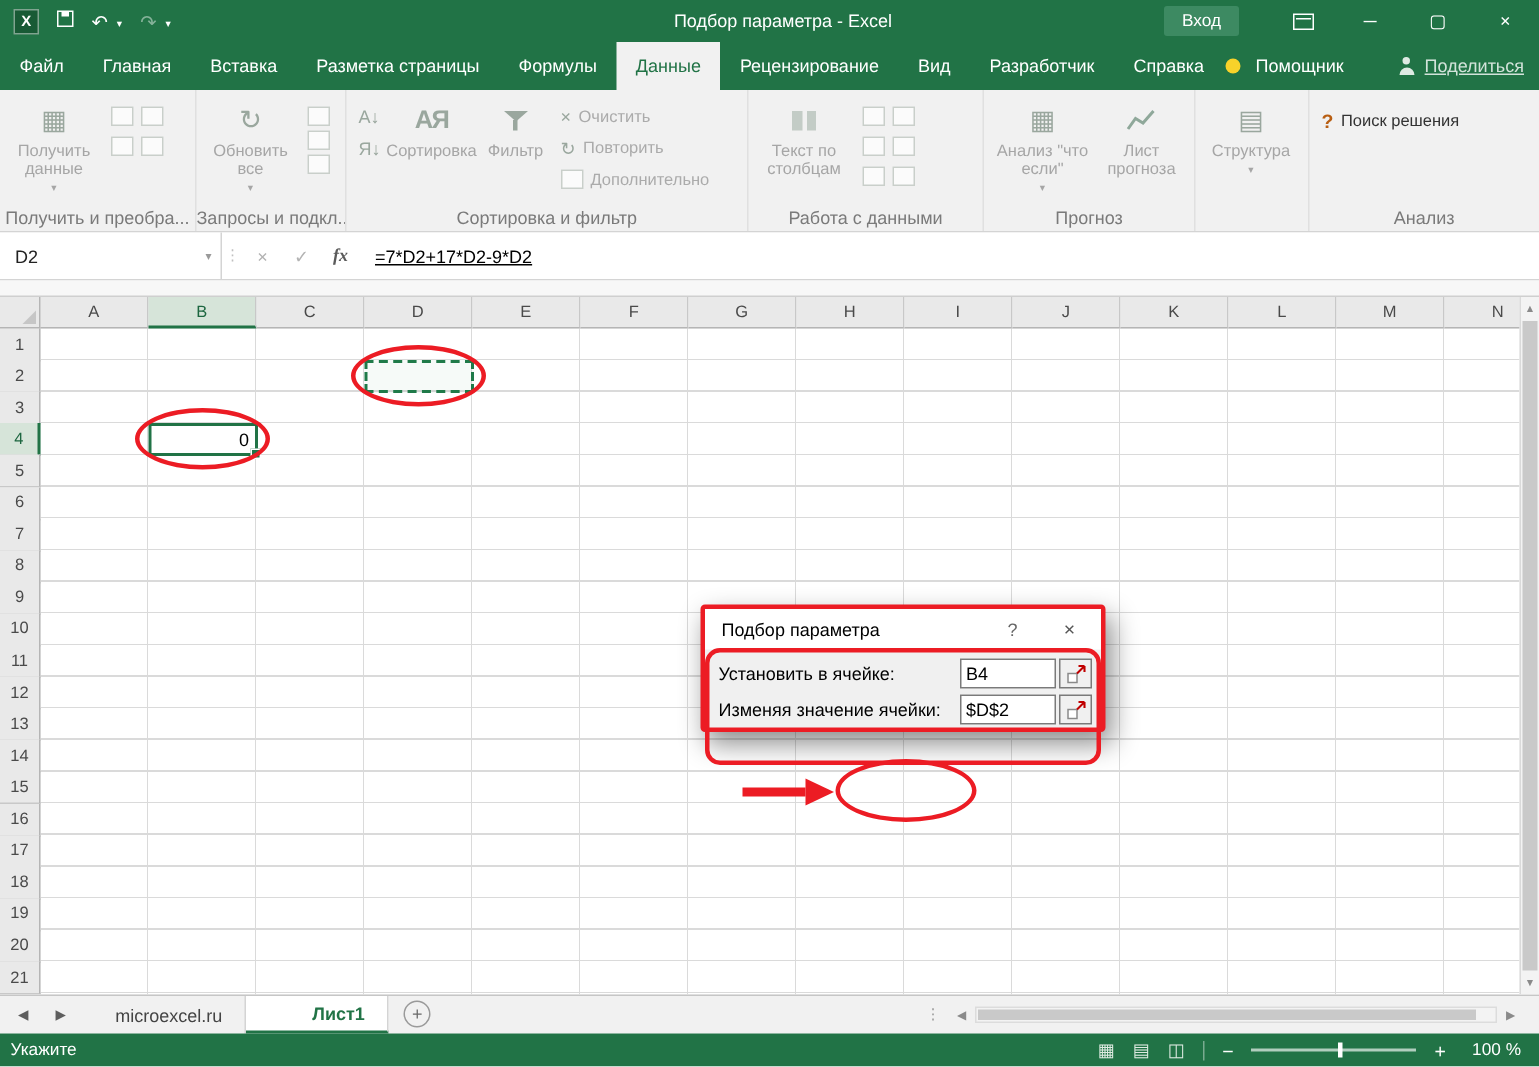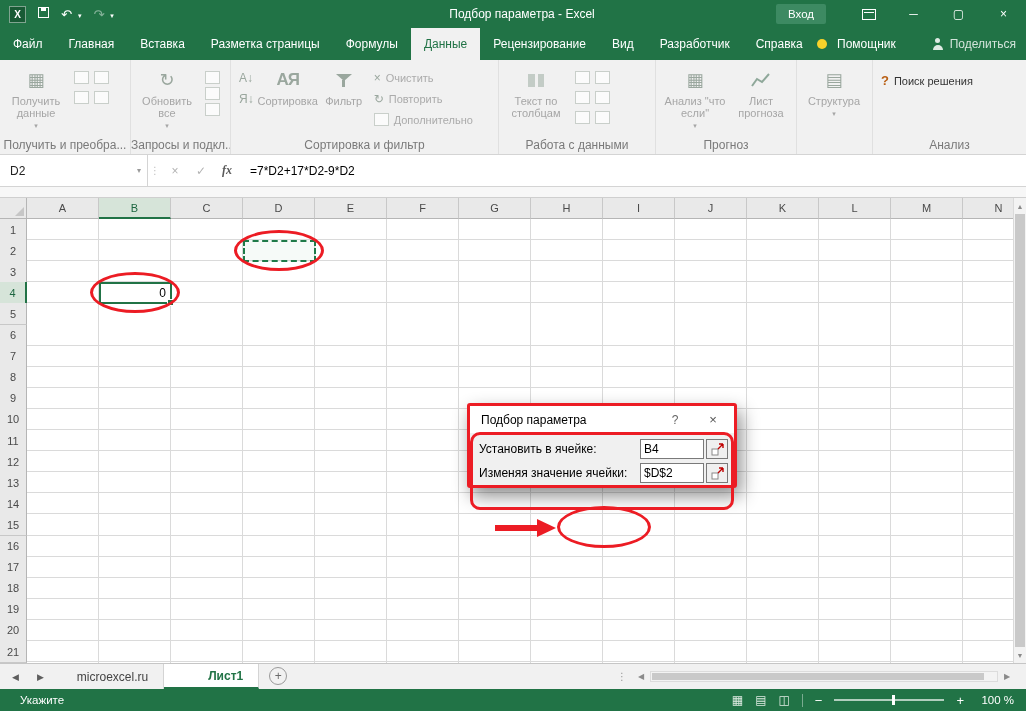--- a/index.html
+++ b/index.html
@@ -24,21 +24,21 @@
 
   
   .tabrow{height:32px;background:#217346;display:flex;align-items:stretch;color:#fff;}
   .rtab{padding:0 13px;line-height:32px;font-size:12px;white-space:nowrap;}
   .rtab.active{background:#f1f1f1;color:#217346;}
   .tr-right{margin-left:auto;display:flex;align-items:center;gap:6px;padding-right:10px;}
   .bulb{width:10px;height:10px;border-radius:50%;background:#f8d22a;display:inline-block;}
   .person{position:relative;width:12px;height:12px;display:inline-block;opacity:.85;}
   .person:before{content:'';position:absolute;left:3.5px;top:0;width:5px;height:5px;border-radius:50%;background:#fff;}
   .person:after{content:'';position:absolute;left:1px;bottom:0;width:10px;height:5px;border-radius:5px 5px 0 0;background:#fff;}
-  .share-lbl{opacity:.8;}
+  .share-lbl{opacity:.8;text-decoration:underline;}
 
   
   .ribbon{height:95px;background:#f1f1f1;border-bottom:1px solid #d4d4d4;display:flex;}
   .rgroup{position:relative;height:100%;border-right:1px solid #e0e0e0;padding:3px 2px 16px 4px;display:flex;align-items:flex-start;}
   .glabel{position:absolute;bottom:2px;left:0;right:0;text-align:center;font-size:12px;color:#7a7a7a;white-space:nowrap;overflow:hidden;}
   .rbl{display:flex;flex-direction:column;align-items:center;width:64px;padding-top:5px;color:#a6a6a6;font-size:11px;line-height:12px;text-align:center;}
   .ric{height:24px;display:flex;align-items:center;justify-content:center;font-size:18px;color:#9aa79e;margin-bottom:3px;}
   .ric.big{font-size:17px;font-weight:bold;letter-spacing:-1px;}
   .caret{font-size:7px;color:#a6a6a6;margin-top:1px;}
   .vstack{display:flex;flex-direction:column;justify-content:flex-start;padding-top:4px;}
@@ -55,21 +55,21 @@
   .solver{color:#333;margin-top:7px;}
   .solver .q{color:#b85e12;font-weight:bold;font-size:13px;}
 
   
   .fbar{height:32px;background:#fff;border-bottom:1px solid #d4d4d4;display:flex;align-items:stretch;}
   .namebox{width:148px;border-right:1px solid #d4d4d4;display:flex;align-items:center;padding-left:10px;position:relative;font-size:12px;color:#222;}
   .nb-caret{position:absolute;right:6px;font-size:8px;color:#9a9a9a;}
   .fhandle{width:14px;display:flex;align-items:center;justify-content:center;color:#c0c0c0;font-size:10px;}
   .fbtn{width:26px;display:flex;align-items:center;justify-content:center;color:#b3b3b3;font-size:12px;}
   .fx{font-family:"Liberation Serif",serif;font-style:italic;font-weight:bold;color:#5a5a5a;}
-  .ftext{flex:1;display:flex;align-items:center;padding-left:10px;color:#000;}
+  .ftext{flex:1;display:flex;align-items:center;padding-left:10px;color:#000;text-decoration:underline;}
   .fgap{height:11px;background:#f7f7f7;border-bottom:1px solid #cfcfcf;}
 
   
   .grid{position:absolute;left:0;top:198px;width:1026px;height:465px;background:#fff;overflow:hidden;}
   .cellsbg{position:absolute;left:27px;top:21px;right:13px;bottom:0;
     background-image:
       repeating-linear-gradient(to right,transparent 0,transparent 71px,#dadada 71px,#dadada 72px),
       repeating-linear-gradient(to bottom,transparent 0,transparent 20.1px,#dadada 20.1px,#dadada 21.1px);}
   .corner{position:absolute;left:0;top:0;width:27px;height:21px;background:#e9e9e9;border-right:1px solid #b5b5b5;border-bottom:1px solid #b5b5b5;z-index:3;}
   .corner:after{content:'';position:absolute;right:2px;bottom:2px;border-left:9px solid transparent;border-bottom:9px solid #c6c6c6;}
@@ -93,21 +93,21 @@
   .addsheet{width:18px;height:18px;margin:3px 0 0 10px;border:1px solid #9a9a9a;border-radius:50%;color:#6a6a6a;font-size:12px;display:flex;align-items:center;justify-content:center;}
   .sheetspacer{flex:1;}
   .splitter{display:flex;align-items:center;color:#9a9a9a;font-size:10px;padding:0 6px;letter-spacing:1px;}
   .hscroll{display:flex;align-items:center;width:392px;padding-right:12px;gap:2px;}
   .harrow{color:#8a8a8a;font-size:8px;width:14px;text-align:center;}
   .htrack{flex:1;height:11px;background:#f3f3f3;border:1px solid #dcdcdc;position:relative;}
   .hthumb{position:absolute;left:1px;top:1px;bottom:1px;width:96%;background:#c9c9c9;}
 
   
   .statusbar{position:absolute;left:0;top:689px;width:1026px;height:22px;background:#217346;color:#fff;display:flex;align-items:center;font-size:11.5px;}
-  .smode{padding-left:20px;}
+  .smode{padding-left:7px;}
   .sright{margin-left:auto;display:flex;align-items:center;gap:12px;padding-right:12px;}
   .vicon{color:#ddeae1;font-size:12px;}
   .sdivider{width:1px;height:13px;background:rgba(255,255,255,.4);}
   .zoomtrack{width:110px;height:2px;background:rgba(255,255,255,.65);position:relative;}
   .zoomthumb{position:absolute;left:52%;top:-4px;width:3px;height:10px;background:#fff;}
   .zbtn{font-size:13px;color:#fff;}
   .zoomlabel{min-width:38px;text-align:right;}
 
   
   .dialog{position:absolute;left:467px;top:403px;width:270px;background:#f0f0f0;border:3px solid #ec1c24;border-radius:3px;box-shadow:4px 8px 18px rgba(0,0,0,.45);z-index:40;font-size:12px;}

